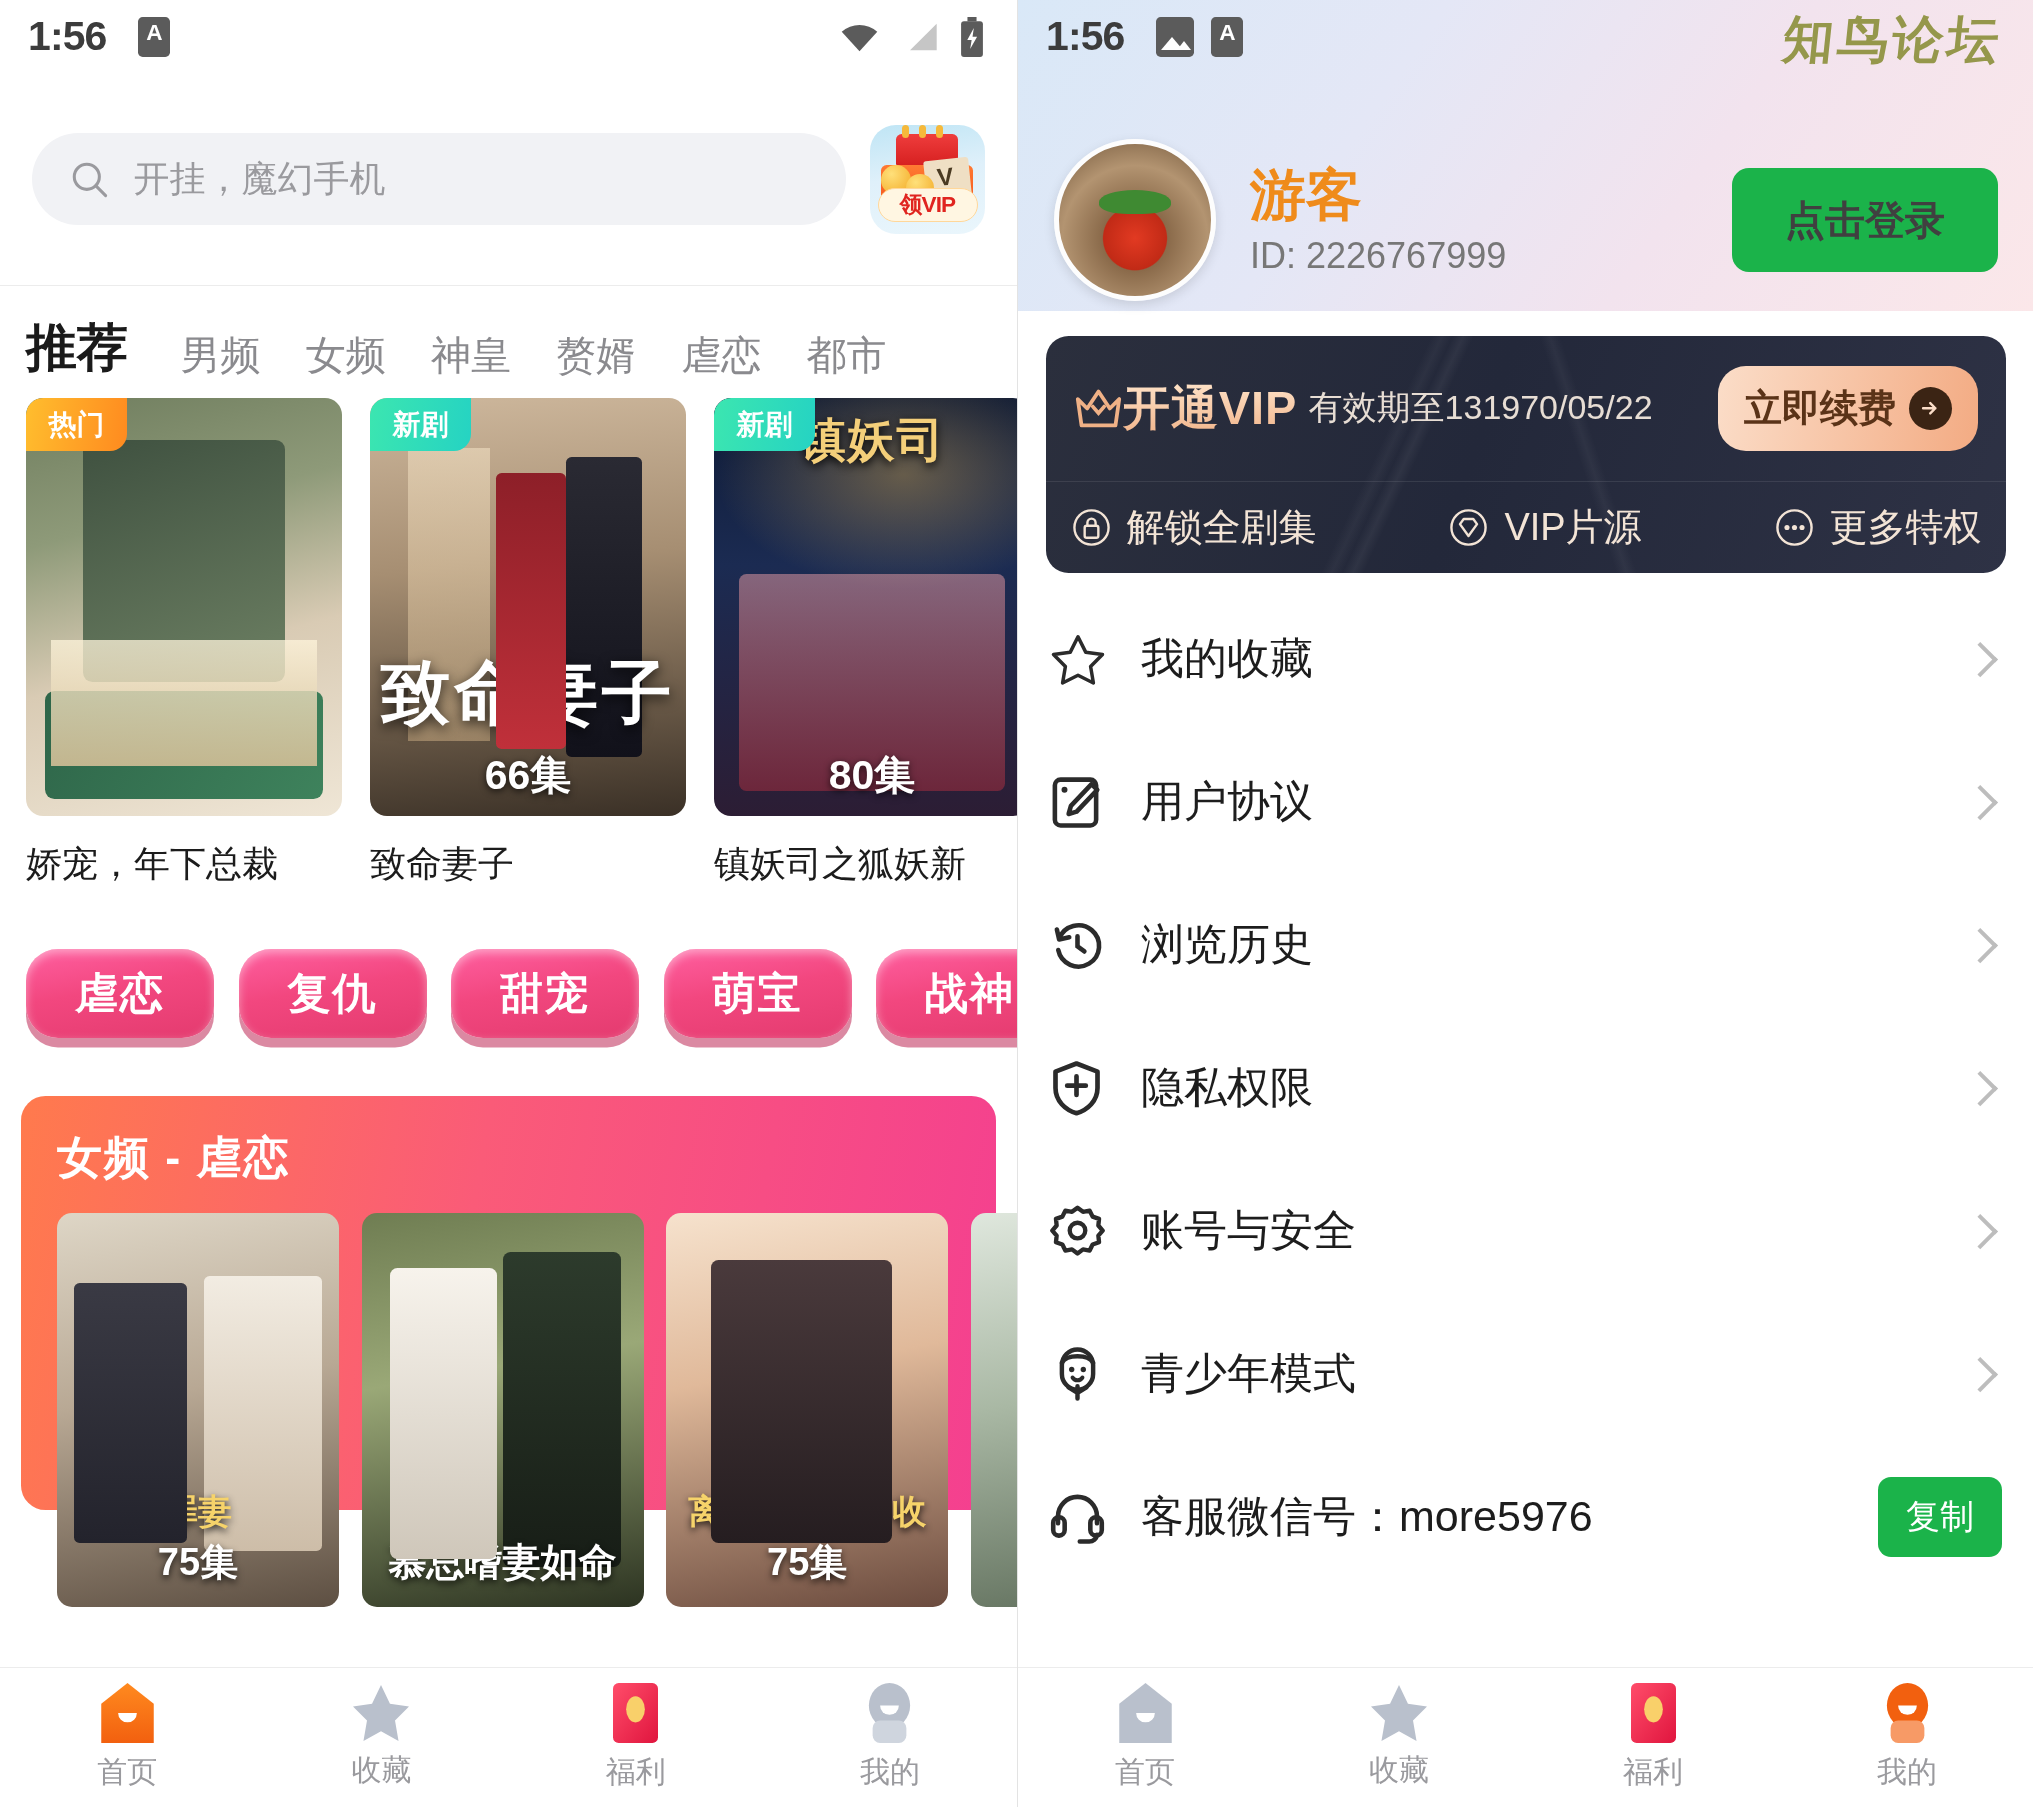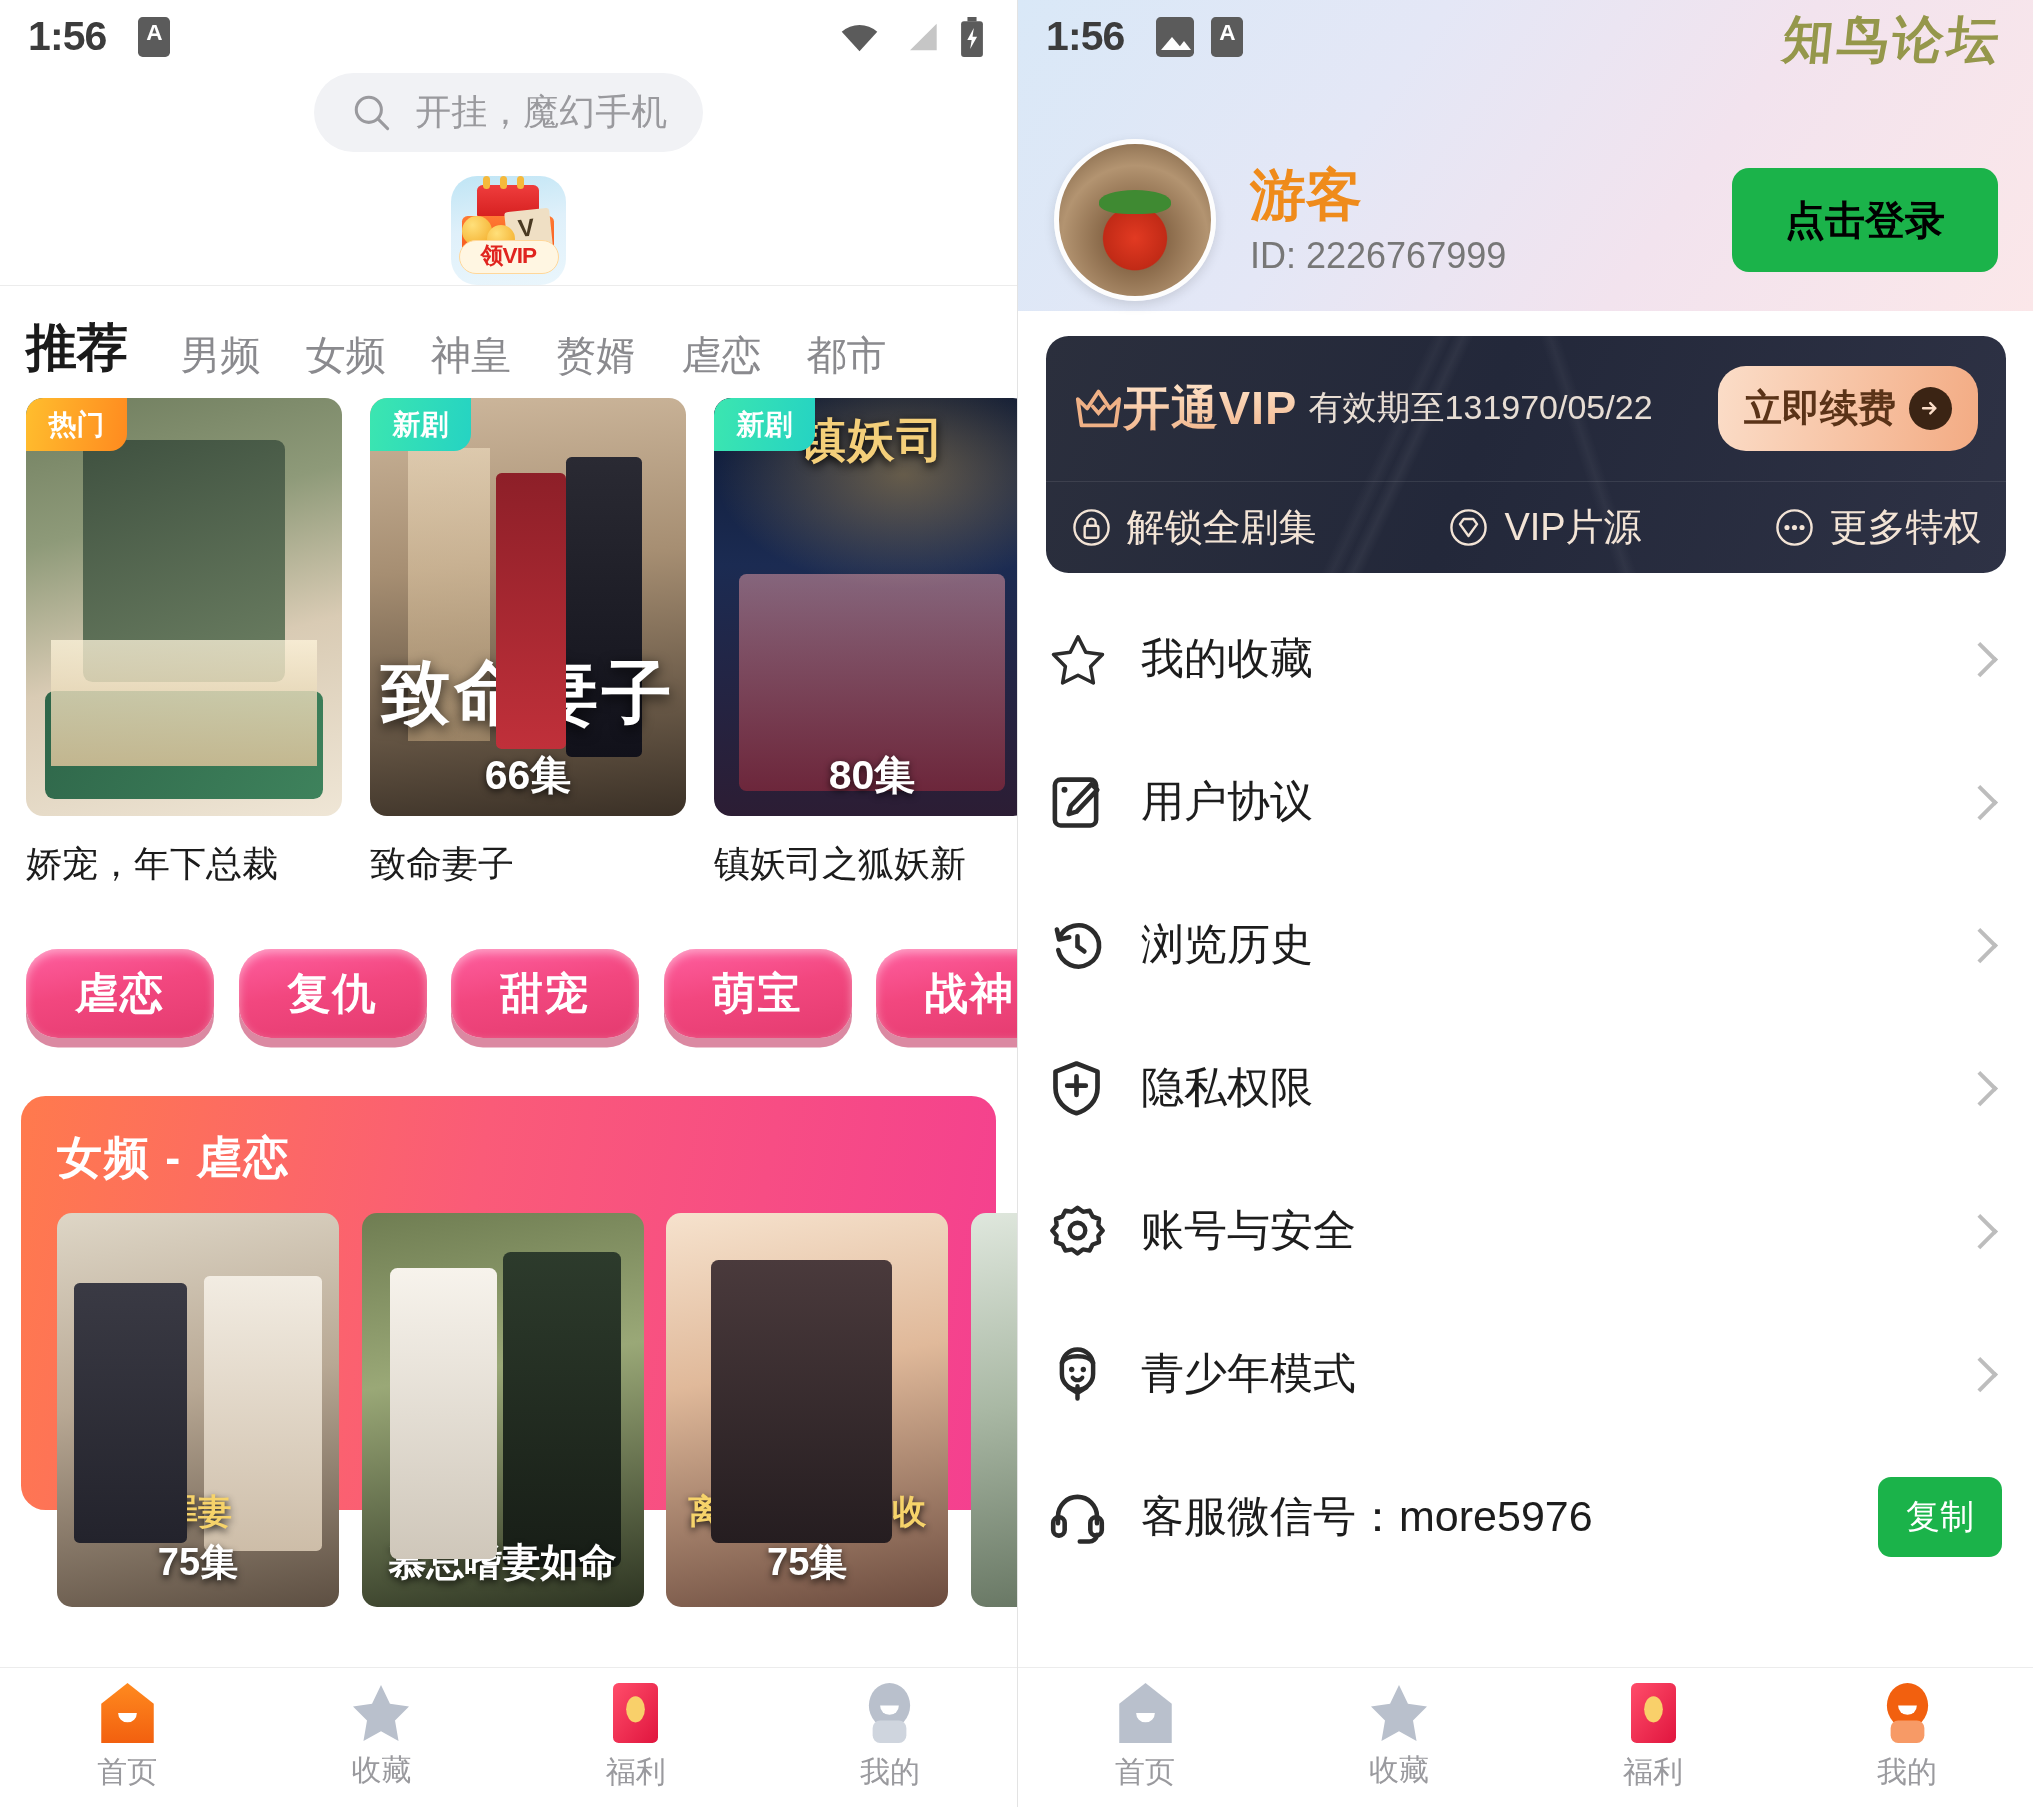--- a/index.html
+++ b/index.html
@@ -34,21 +34,21 @@
   .glyph-img::before {
     content:""; position:absolute; bottom:6.6px; right:3.8px; width:0; height:0;
     border-left:7.5px solid transparent; border-right:7.5px solid transparent; border-bottom:9.4px solid #fff;
   }
   .ic-wifi { width:43px; height:32px; }
   .ic-sig  { width:40px; height:32px; }
   .ic-bat  { width:26px; height:40px; }
 
   
   .searchwrap { height:213px; display:flex; align-items:center; padding:0 32px; gap:24.5px;
-                border-bottom:1.9px solid #ececec;flex-direction:column; }
+                border-bottom:1.9px solid #ececec; }
   .searchbox { flex:1; height:92px; background:#f1f2f5; border-radius:46px;
                display:flex; align-items:center; padding:0 36px; gap:22.6px; }
   .search-icon svg { display:block; }
   .search-ph { font-size:36px; color:#9a9a9e; }
   .vip-badge { width:115px; height:109px; border-radius:26px; position:relative; overflow:hidden;
                background:linear-gradient(170deg,#bfe5f5 0%,#dff0fa 45%,#eaf6fc 100%);
                flex:0 0 auto; }
   .vb-top { position:absolute; top:9.4px; left:26px; width:62px; height:32px;
             background:linear-gradient(180deg,#ef3d3d,#d62020); border-radius:5.6px 5.6px 2.8px 2.8px; }
   .vb-top::before { content:""; position:absolute; top:-9.4px; left:5.6px; width:7.5px; height:13px;
@@ -154,21 +154,21 @@
                font-family:"DejaVu Serif",serif; transform:skewX(-6deg); }
   .profile { position:absolute; top:139px; left:36px; right:36px; display:flex; align-items:center; }
   .avatar { width:162px; height:162px; border-radius:50%; border:5.6px solid #fdfdfd;
             background:radial-gradient(circle at 50% 62%,#e23a22 0%,#c12a16 26%,#8a6a4a 27%,#b39471 60%,#6f5438 100%);
             position:relative; overflow:hidden; flex:0 0 auto; box-shadow:0 3.8px 11.3px rgba(0,0,0,.12); }
   .avatar::after { content:""; position:absolute; top:30%; left:26%; width:48%; height:16%;
             background:#3f8a32; border-radius:50% 50% 40% 40%; }
   .pinfo { margin-left:34px; flex:1; }
   .pname { font-size:56px; font-weight:800; color:#ef8b1b; line-height:1.15; }
   .pid { font-size:36px; color:#777; margin-top:7.5px; }
-  .loginbtn { background:#1bb34a; color:#000000; font-size:40px; font-weight:700;
+  .loginbtn { background:#1bb34a; color:#404040; font-size:40px; font-weight:700;
               border:none; border-radius:17px; padding:24.5px 53px; cursor:pointer; }
 
   
   .vipcard { margin:24.5px 28px 0 28px; border-radius:22.6px; overflow:hidden; position:relative;
              background:linear-gradient(110deg,#2b2f3d 0%,#23283a 45%,#2e3245 100%); height:237px; }
   .vipcard::before { content:""; position:absolute; inset:0;
      background:
        linear-gradient(115deg,transparent 38%,rgba(255,255,255,.05) 39%,transparent 40%),
        linear-gradient(72deg,transparent 55%,rgba(255,255,255,.045) 56%,transparent 57%),
        linear-gradient(-65deg,transparent 62%,rgba(255,255,255,.04) 63%,transparent 64%); }

